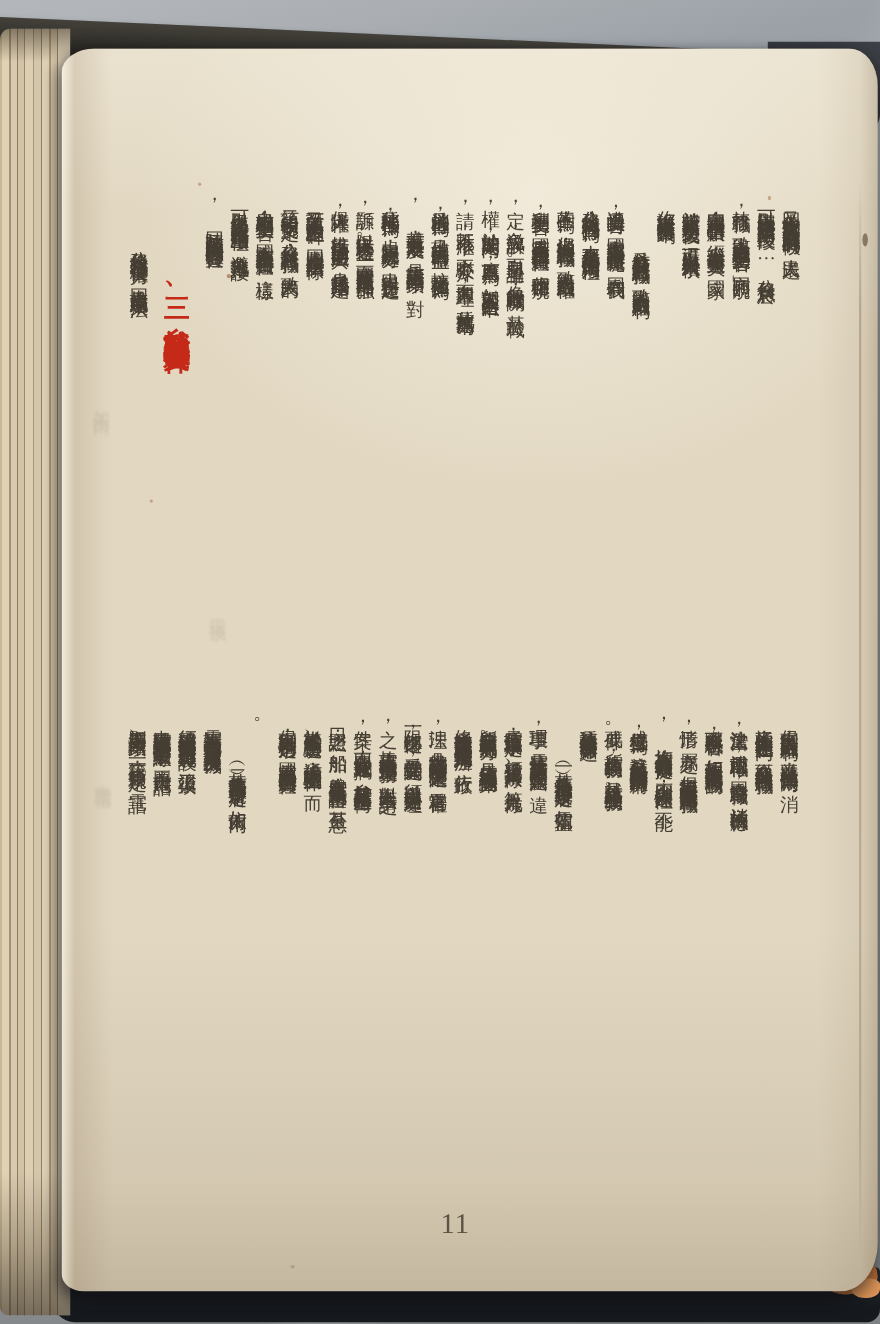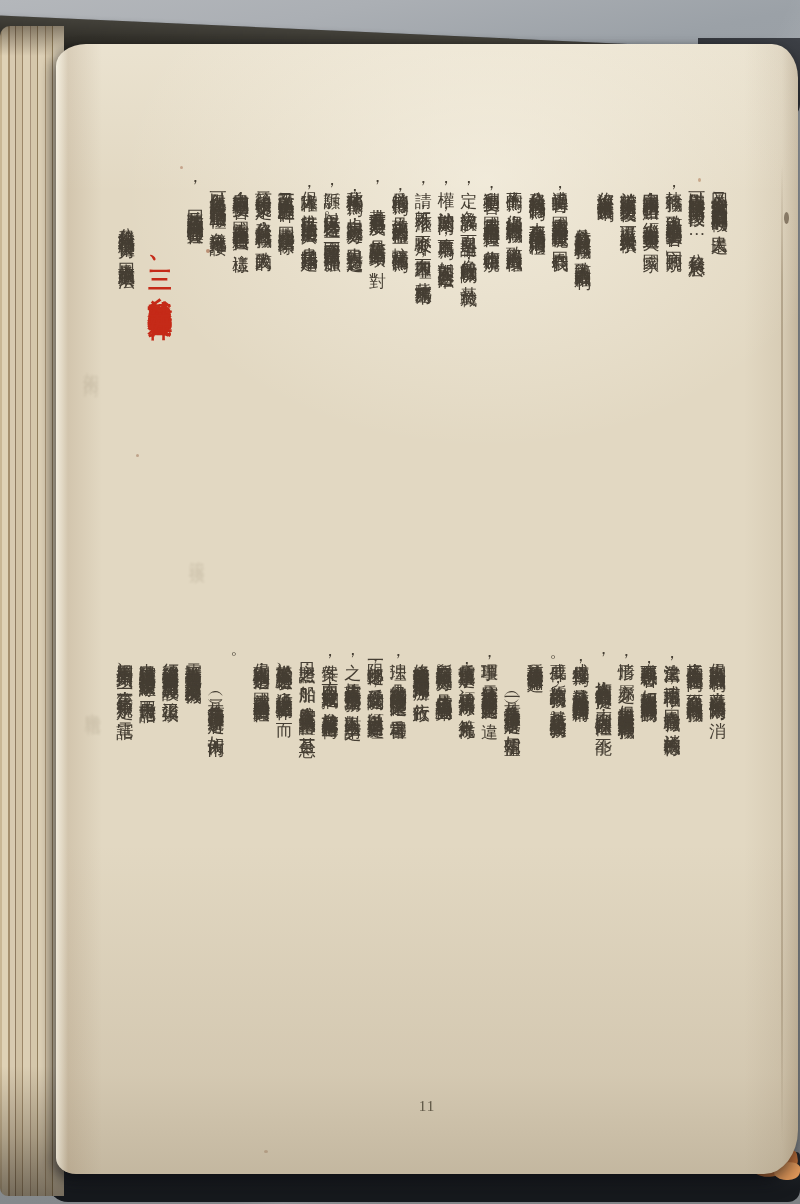--- a/index.html
+++ b/index.html
@@ -84,22 +84,22 @@
   }
   .ghost{
     position:absolute;writing-mode:vertical-rl;text-orientation:upright;
     color:#6e6048;opacity:.13;filter:blur(1px);font-size:16px;letter-spacing:2.5px;
     white-space:pre;
   }
   .g1{left:80px;top:360px;}
   .g2{left:82px;top:700px;}
   .g3{left:186px;top:548px;}
   .pagenum{
-    position:absolute;top:1098px;left:405px;width:44px;text-align:center;
-    font-size:15px;letter-spacing:1px;color:var(--page-number-ink,#5c5443);
+    position:absolute;top:1098px;left:392px;width:44px;text-align:center;
+    font-size:26px;letter-spacing:1px;color:var(--page-number-ink,#5c5443);
   }
 </style>
 </head>
 <body>
 
 <div class="scene">
 
   <div class="cover-band"></div>
   <div class="cover-corner"></div>
   <div class="cover-bottom"></div>

